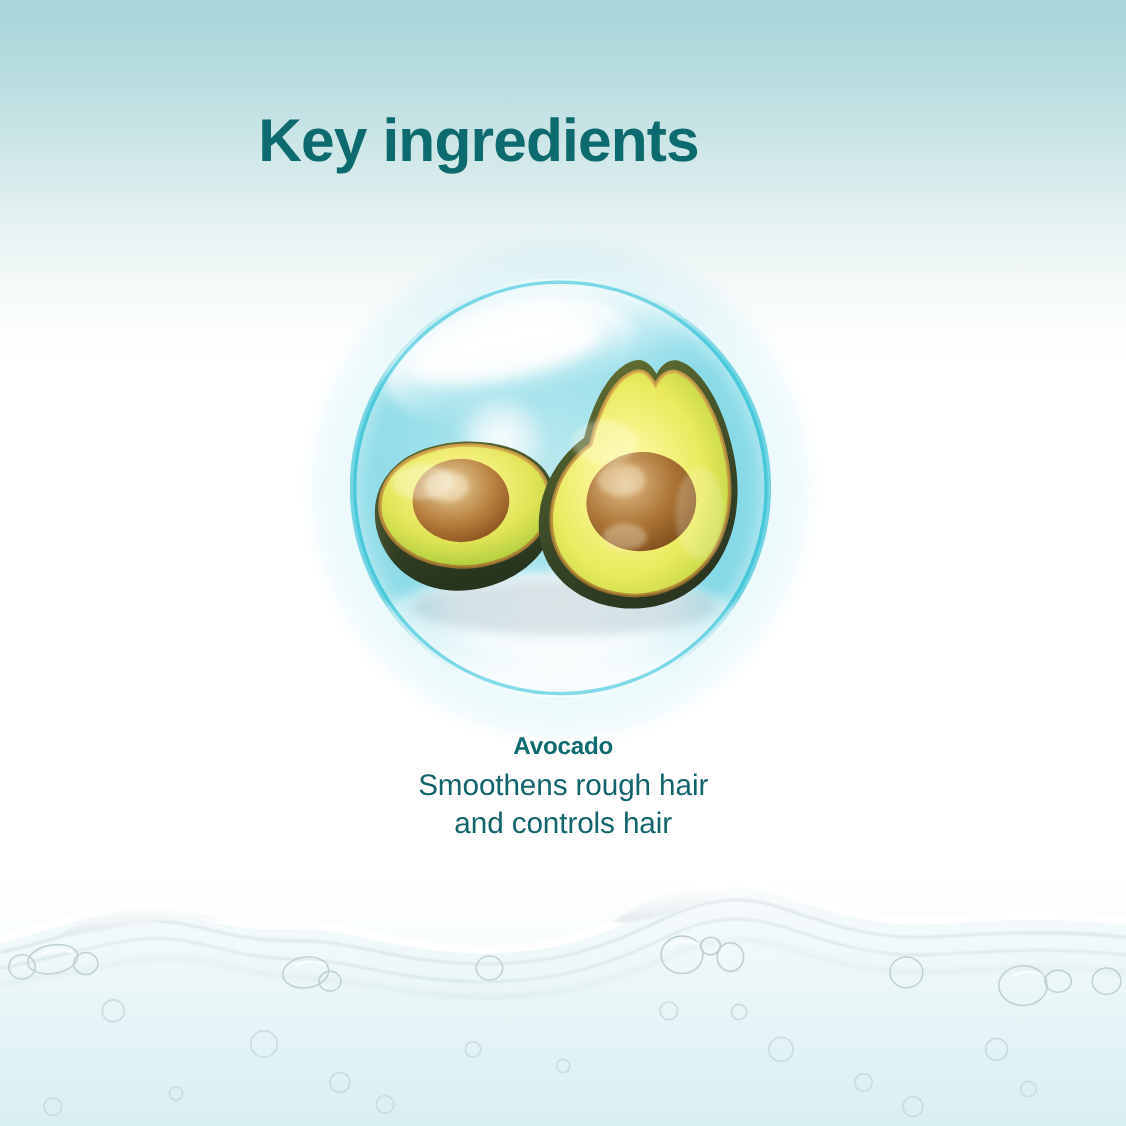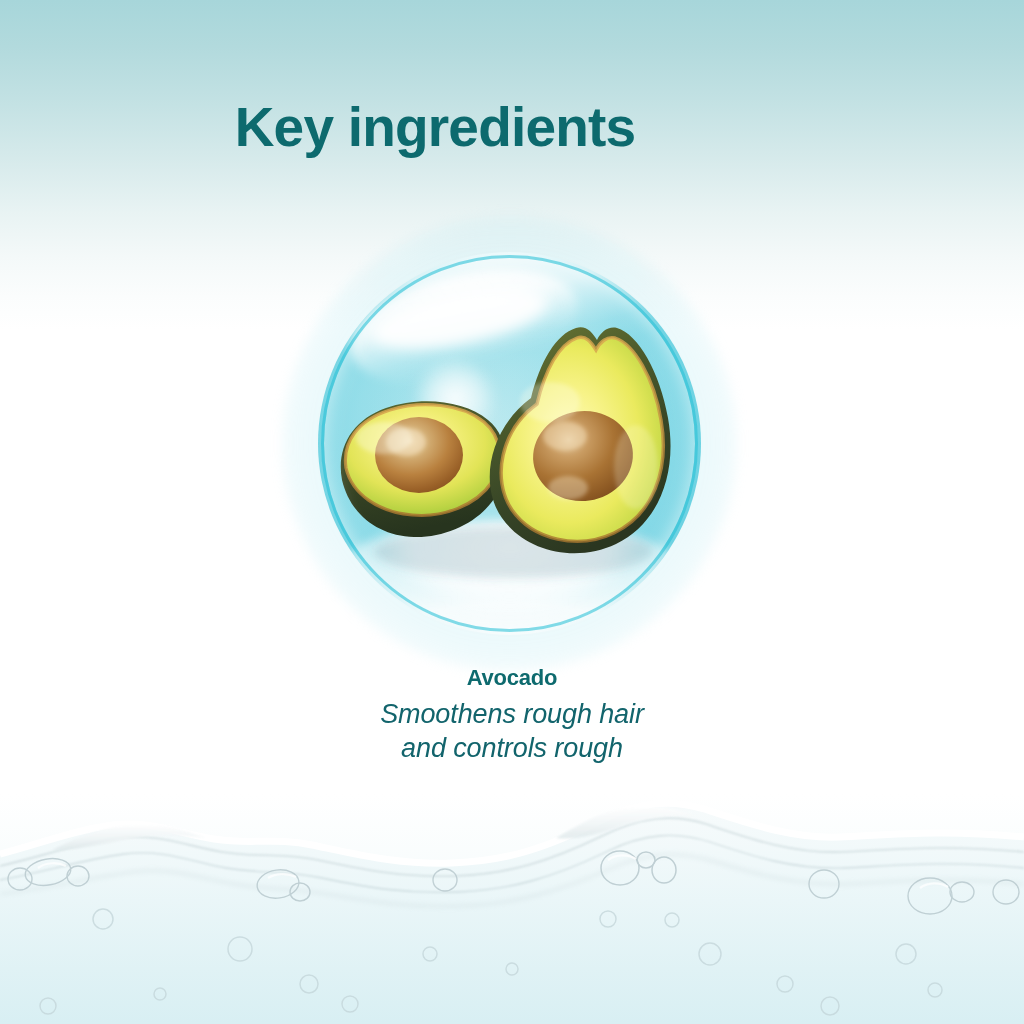--- a/index.html
+++ b/index.html
@@ -160,21 +160,21 @@
 
   
   .caption { position:absolute; left:0; top:664px; width:1024px; text-align:center; }
   .caption-name {
     font-size:22px; font-weight:700; color:#0d6a6e;
     letter-spacing:-0.2px; line-height:1.25;
   }
   .caption-desc {
     margin-top:5px;
     font-size:27px; font-weight:400; color:#12646c;
-    line-height:1.28; letter-spacing:-0.1px;font-style:italic;
+    line-height:1.28; letter-spacing:-0.1px;
   }
 
   
   .water { position:absolute; left:0; bottom:0; width:1024px; height:230px; }
 </style>
 </head>
 <body>
 
 <div id="stage">
 
@@ -319,21 +319,21 @@
         </g>
       </svg>
       <div class="bubble-ring"></div>
     </div>
   </div>
 
   <div class="caption">
     <div class="caption-name">Avocado</div>
     <div class="caption-desc">
       <div>Smoothens rough hair</div>
-      <div>and controls rough</div>
+      <div>and controls hair</div>
     </div>
   </div>
 
   <div class="bg-bottom"></div>
 
   <svg class="water" viewBox="0 0 1024 230" preserveAspectRatio="none">
     <defs>
       <linearGradient id="waterBody" x1="0" y1="0" x2="0" y2="1">
         <stop offset="0%" stop-color="#f5fafb" stop-opacity="0.75"></stop>
         <stop offset="40%" stop-color="#eaf6f8" stop-opacity="0.85"></stop>

